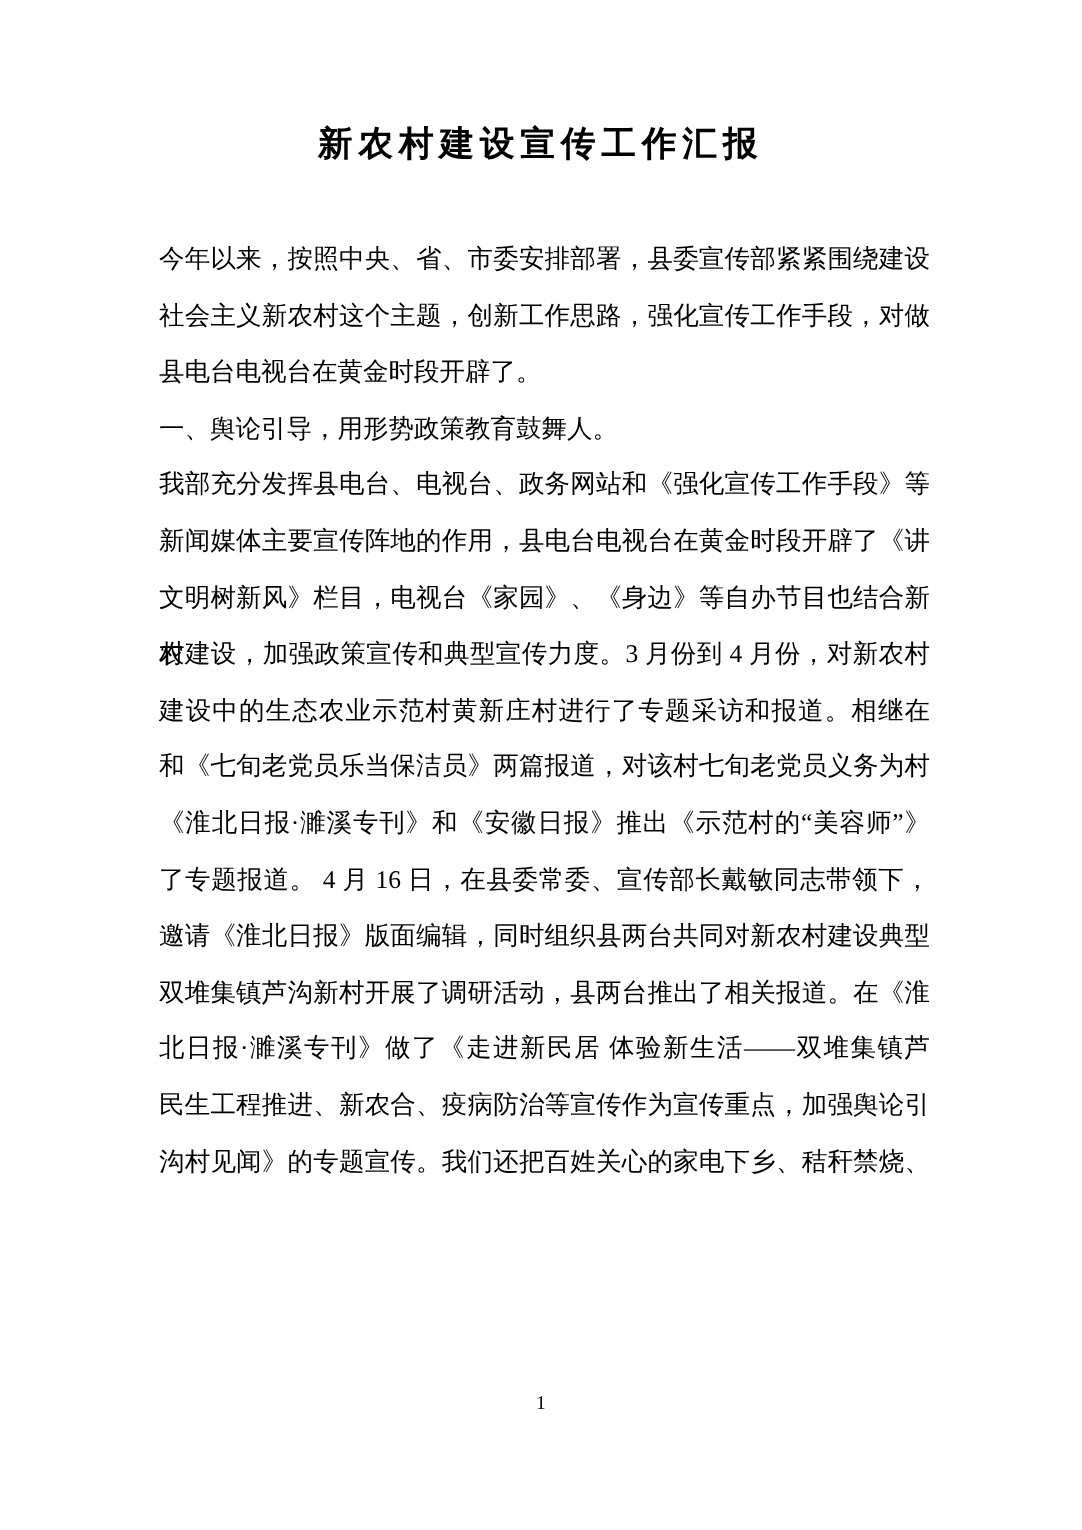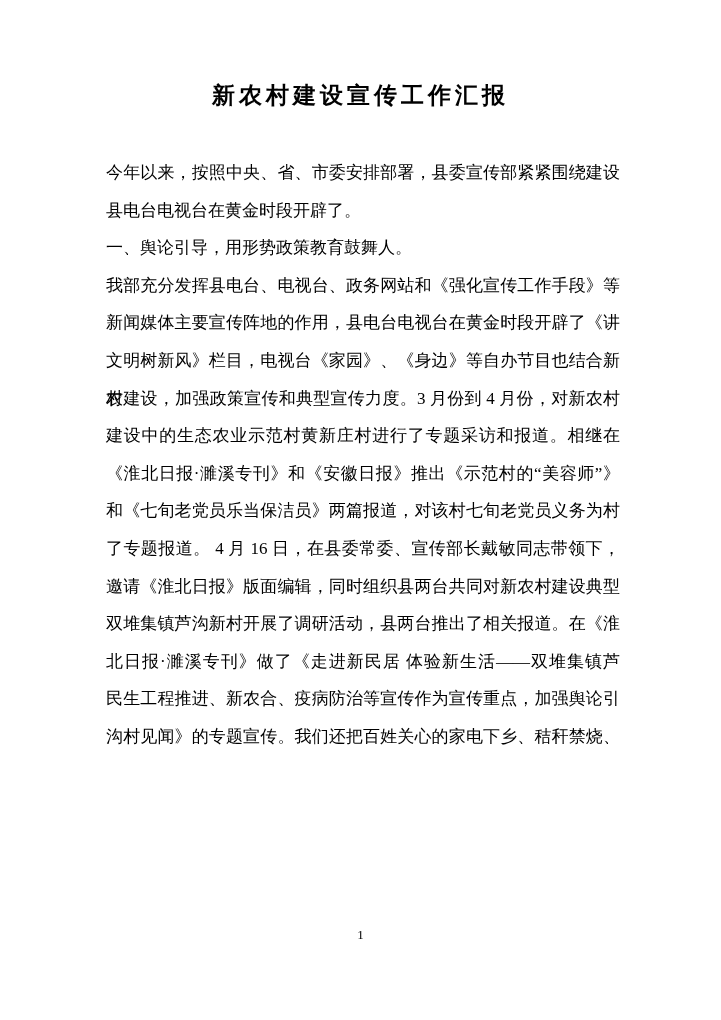--- a/index.html
+++ b/index.html
@@ -56,29 +56,30 @@
 </style>
 </head>
 <body>
 
 <div class="page">
 
   <h1 class="doc-title">新农村建设宣传工作汇报</h1>
 
   <div class="doc-body">
     <div class="line fill">今年以来，按照中央、省、市委安排部署，县委宣传部紧紧围绕建设</div>
+    <div class="line fill">社会主义新农村这个主题，创新工作思路，强化宣传工作手段，对做</div>
     <div class="line">县电台电视台在黄金时段开辟了。</div>
     <div class="line">一、舆论引导，用形势政策教育鼓舞人。</div>
     <div class="line fill">我部充分发挥县电台、电视台、政务网站和《强化宣传工作手段》等</div>
     <div class="line fill">新闻媒体主要宣传阵地的作用，县电台电视台在黄金时段开辟了《讲</div>
     <div class="line fill">文明树新风》栏目，电视台《家园》、《身边》等自办节目也结合新农</div>
     <div class="line fill">村建设，加强政策宣传和典型宣传力度。3 月份到 4 月份，对新农村</div>
     <div class="line fill">建设中的生态农业示范村黄新庄村进行了专题采访和报道。相继在</div>
+    <div class="line fill">和《七旬老党员乐当保洁员》两篇报道，对该村七旬老党员义务为村</div>
     <div class="line fill">《淮北日报·濉溪专刊》和《安徽日报》推出《示范村的“美容师”》</div>
-    <div class="line fill">和《七旬老党员乐当保洁员》两篇报道，对该村七旬老党员义务为村</div>
     <div class="line fill">了专题报道。 4 月 16 日，在县委常委、宣传部长戴敏同志带领下，</div>
     <div class="line fill">邀请《淮北日报》版面编辑，同时组织县两台共同对新农村建设典型</div>
     <div class="line fill">双堆集镇芦沟新村开展了调研活动，县两台推出了相关报道。在《淮</div>
     <div class="line fill">北日报·濉溪专刊》做了《走进新民居 体验新生活——双堆集镇芦</div>
     <div class="line fill">民生工程推进、新农合、疫病防治等宣传作为宣传重点，加强舆论引</div>
     <div class="line fill">沟村见闻》的专题宣传。我们还把百姓关心的家电下乡、秸秆禁烧、</div>
   </div>
 
   <div class="page-number">1</div>
 

